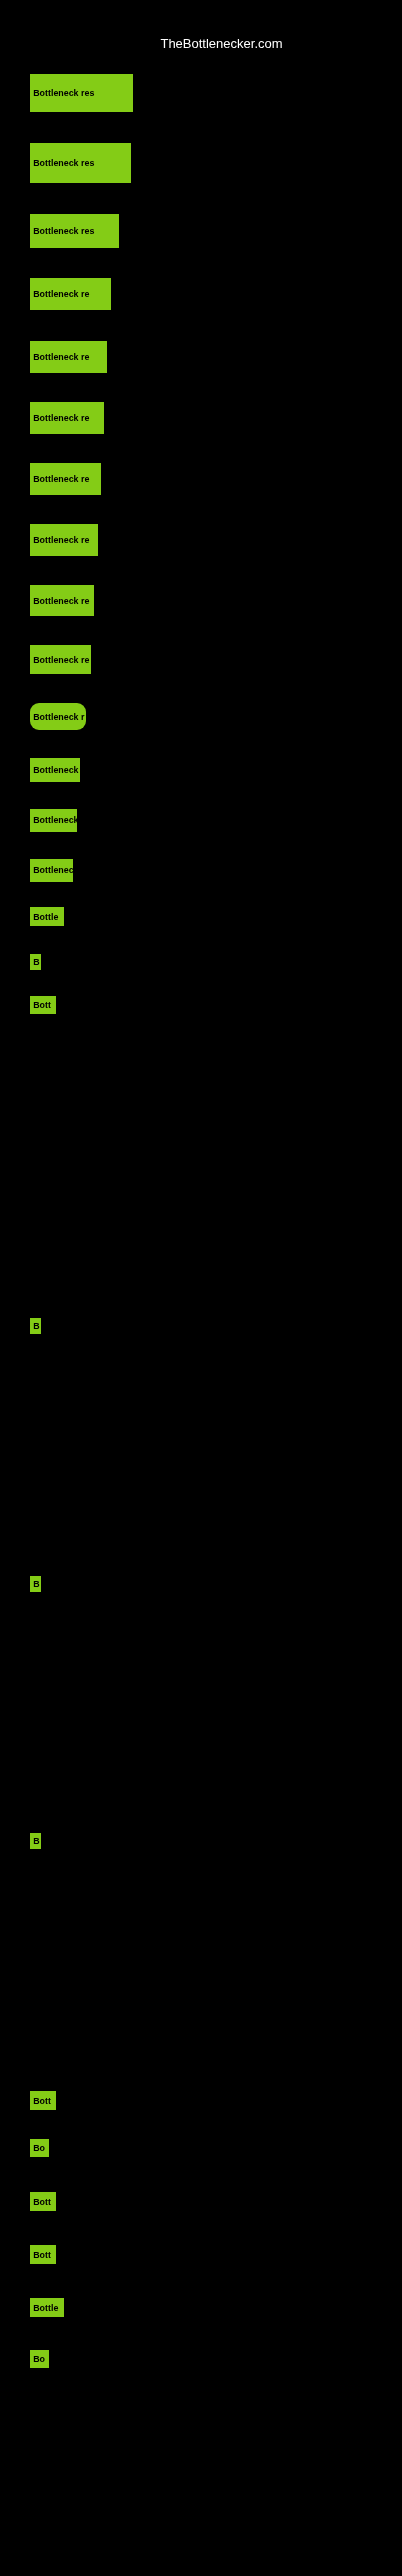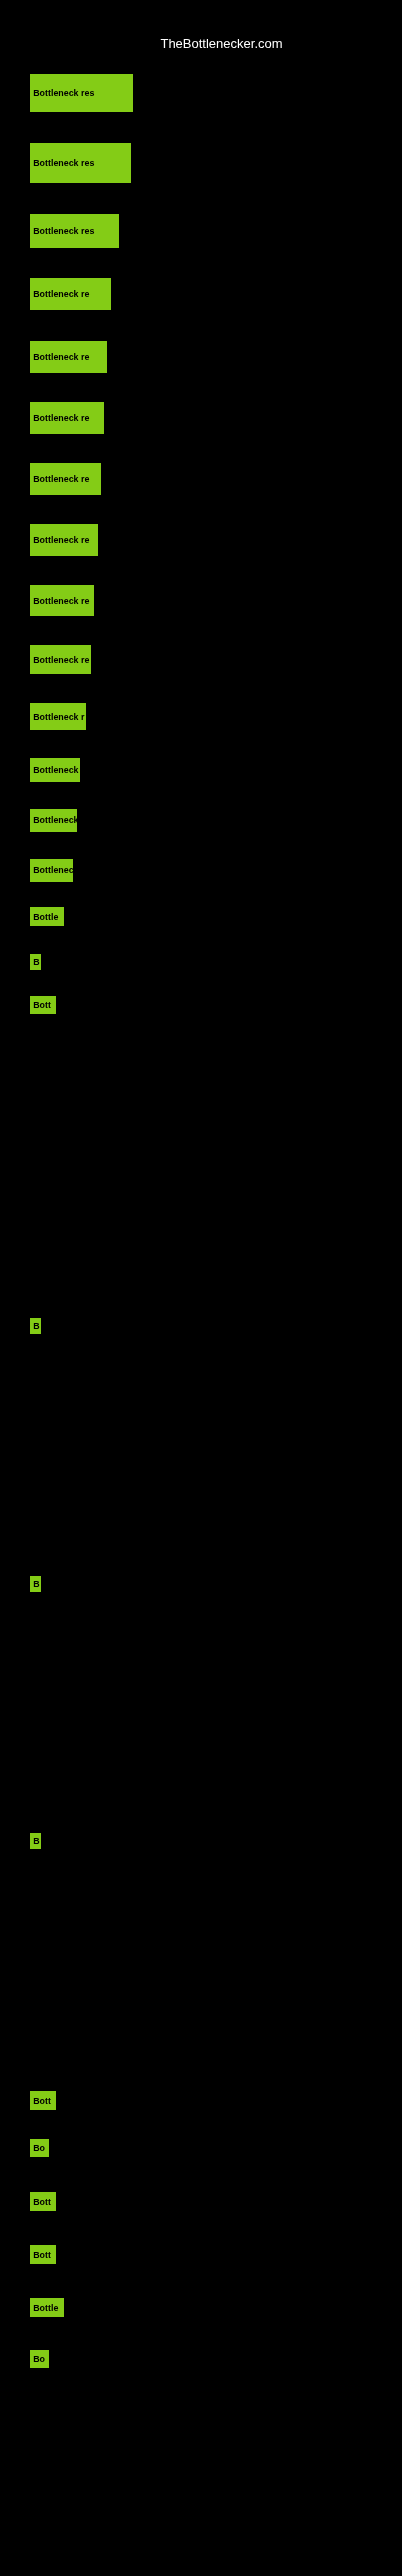--- a/index.html
+++ b/index.html
@@ -42,21 +42,21 @@
     <div class="bar-item" style="top: 44px; left: 0px; width: 103px; height: 38px;">Bottleneck res</div>
     <div class="bar-item" style="top: 113px; left: 0px; width: 101px; height: 40px;">Bottleneck res</div>
     <div class="bar-item" style="top: 184px; left: 0px; width: 89px; height: 34px;">Bottleneck res</div>
     <div class="bar-item" style="top: 248px; left: 0px; width: 81px; height: 32px;">Bottleneck re</div>
     <div class="bar-item" style="top: 311px; left: 0px; width: 77px; height: 32px;">Bottleneck re</div>
     <div class="bar-item" style="top: 372px; left: 0px; width: 74px; height: 32px;">Bottleneck re</div>
     <div class="bar-item" style="top: 433px; left: 0px; width: 71px; height: 32px;">Bottleneck re</div>
     <div class="bar-item" style="top: 494px; left: 0px; width: 68px; height: 32px;">Bottleneck re</div>
     <div class="bar-item" style="top: 555px; left: 0px; width: 64px; height: 31px;">Bottleneck re</div>
     <div class="bar-item" style="top: 615px; left: 0px; width: 61px; height: 29px;">Bottleneck re</div>
-    <div class="bar-item" style="top: 673px; left: 0px; width: 56px; height: 27px;">Bottleneck r</div>
+    <div class="bar-item" style="top: 673px; left: 0px; width: 56px; height: 27px; border-radius: 9px;">Bottleneck r</div>
     <div class="bar-item" style="top: 728px; left: 0px; width: 50px; height: 24px;">Bottleneck</div>
     <div class="bar-item" style="top: 779px; left: 0px; width: 47px; height: 22.5px;">Bottleneck</div>
     <div class="bar-item" style="top: 829px; left: 0px; width: 43px; height: 22.5px;">Bottleneck</div>
     <div class="bar-item" style="top: 877px; left: 0px; width: 34px; height: 19.3px;">Bottle</div>
     <div class="bar-item" style="top: 924px; left: 0px; width: 11.3px; height: 16px;">B</div>
     <div class="bar-item" style="top: 966px; left: 0px; width: 26px; height: 17.7px;">Bott</div>
     <div class="bar-item" style="top: 1288px; left: 0px; width: 11.3px; height: 16px;">B</div>
     <div class="bar-item" style="top: 1546px; left: 0px; width: 11.3px; height: 16px;">B</div>
     <div class="bar-item" style="top: 1803px; left: 0px; width: 11.3px; height: 16px;">B</div>
     <div class="bar-item" style="top: 2061px; left: 0px; width: 26px; height: 19.3px;">Bott</div>

